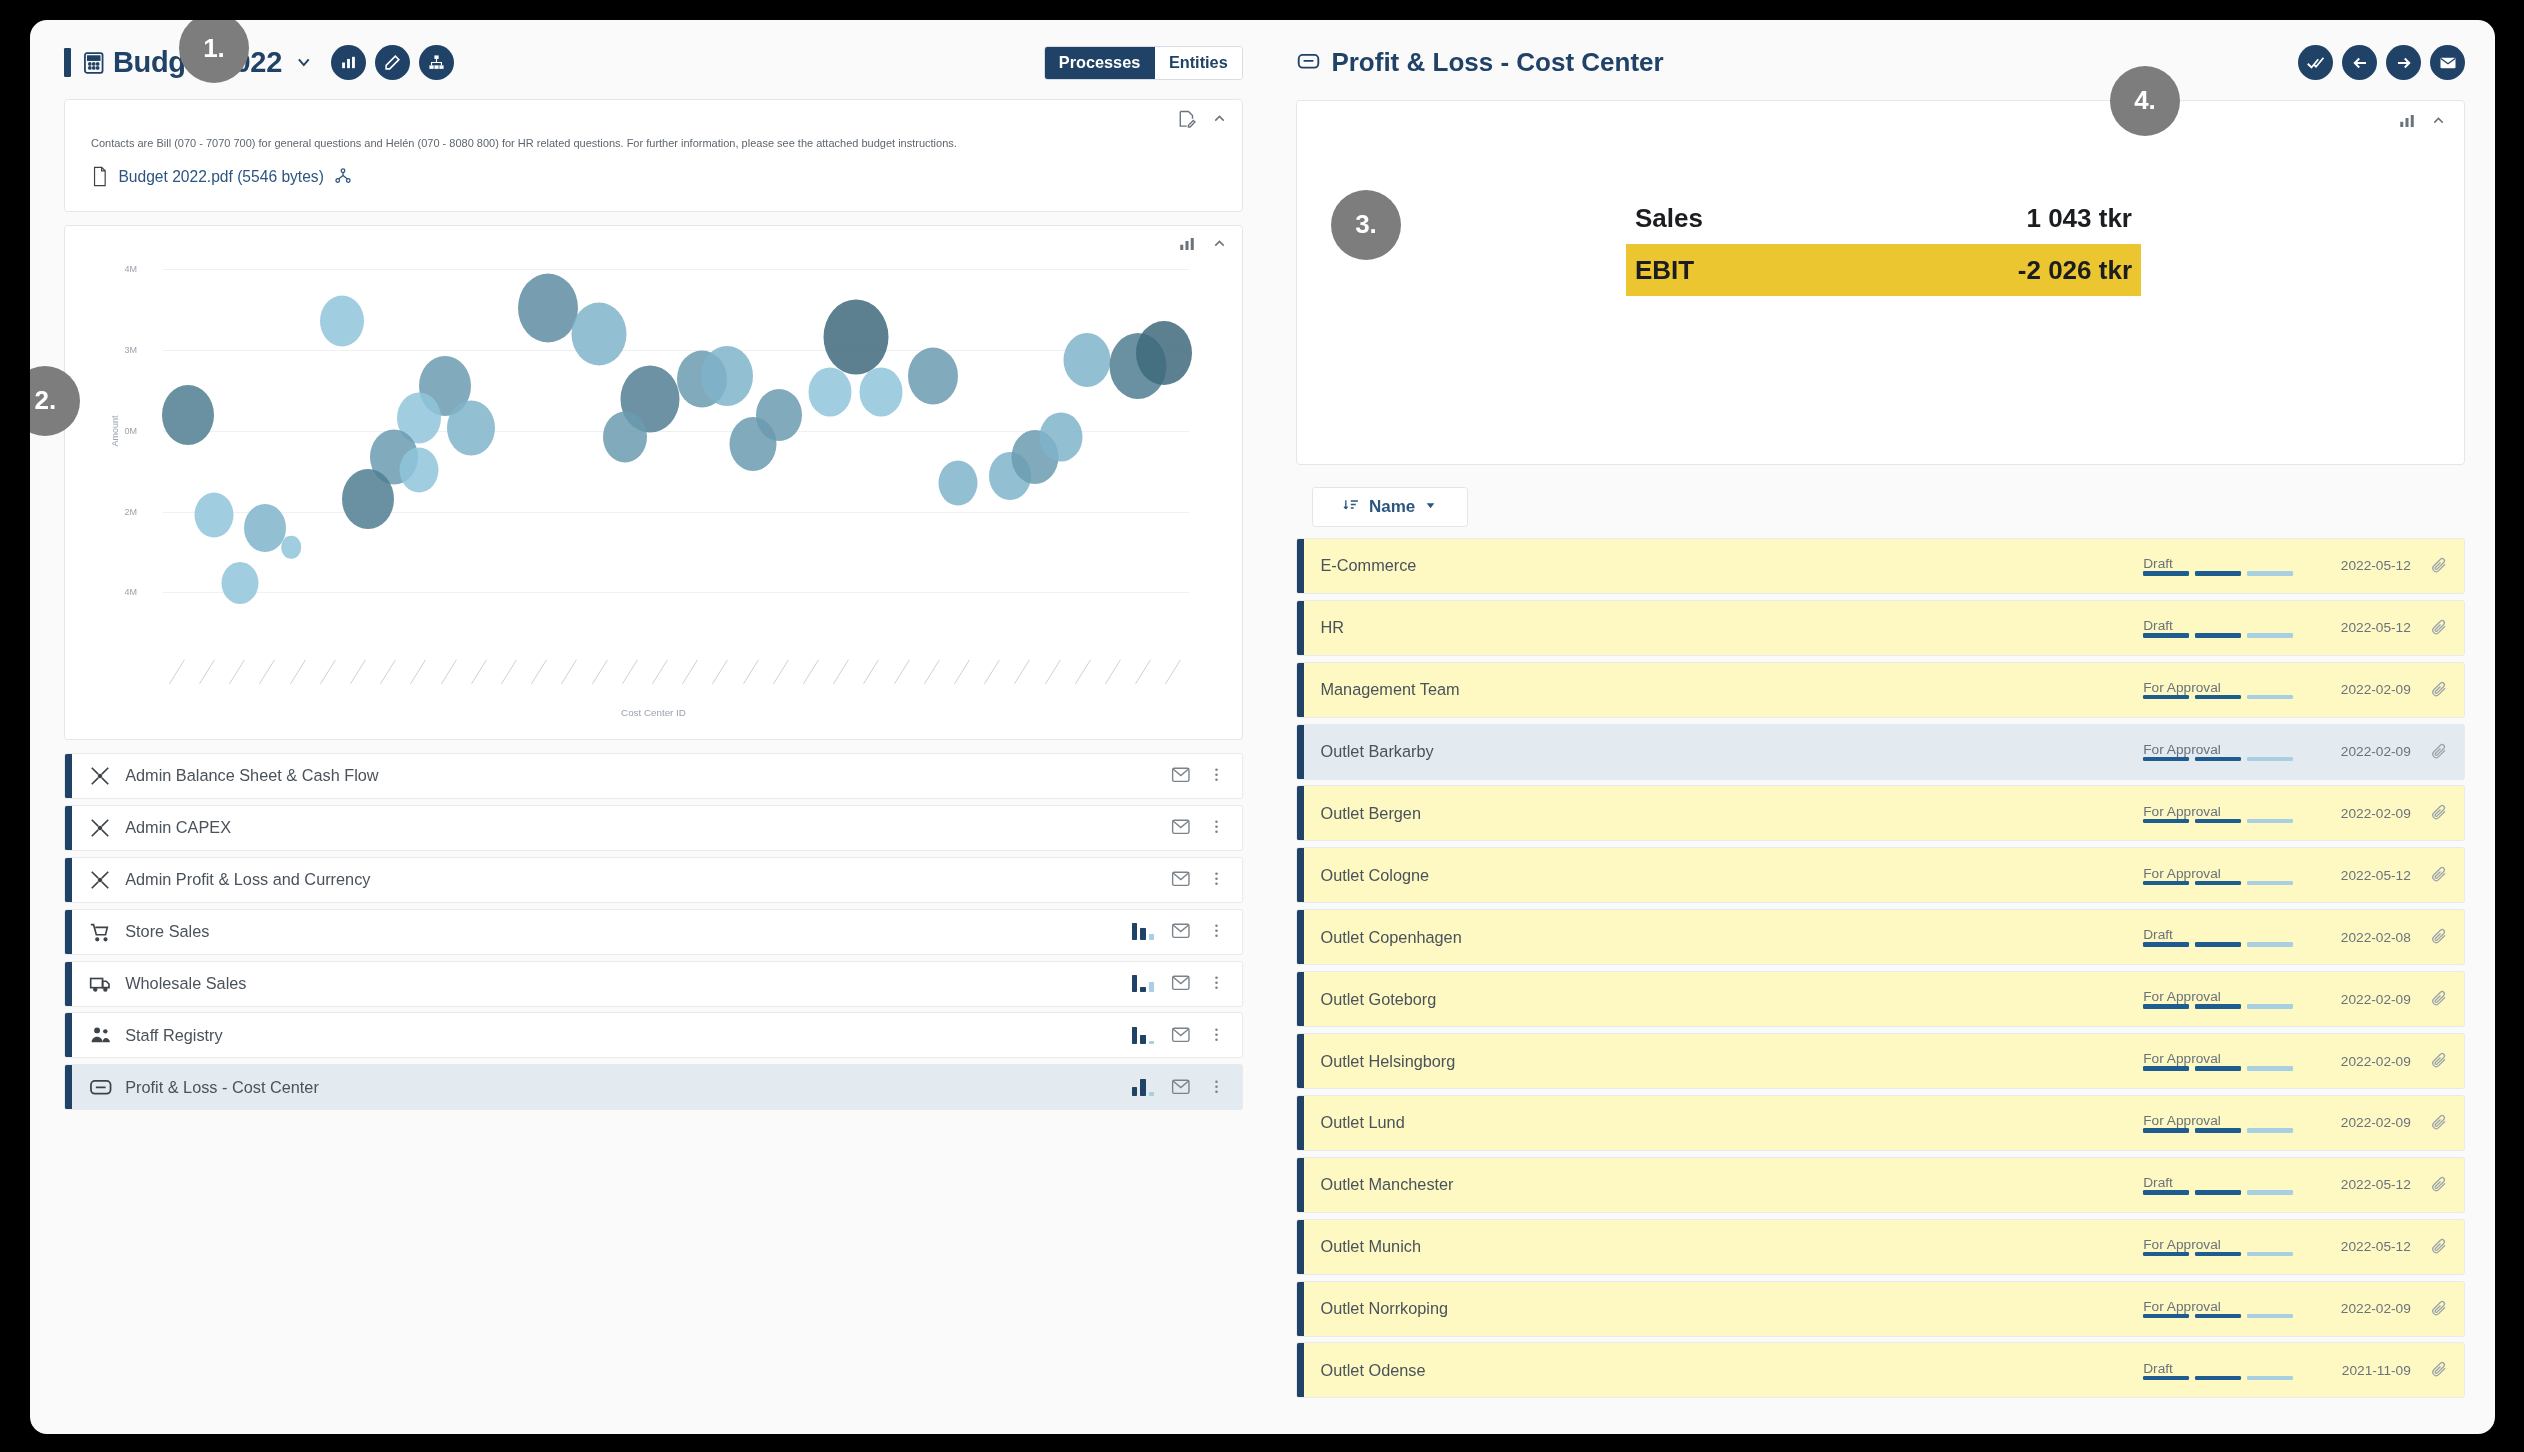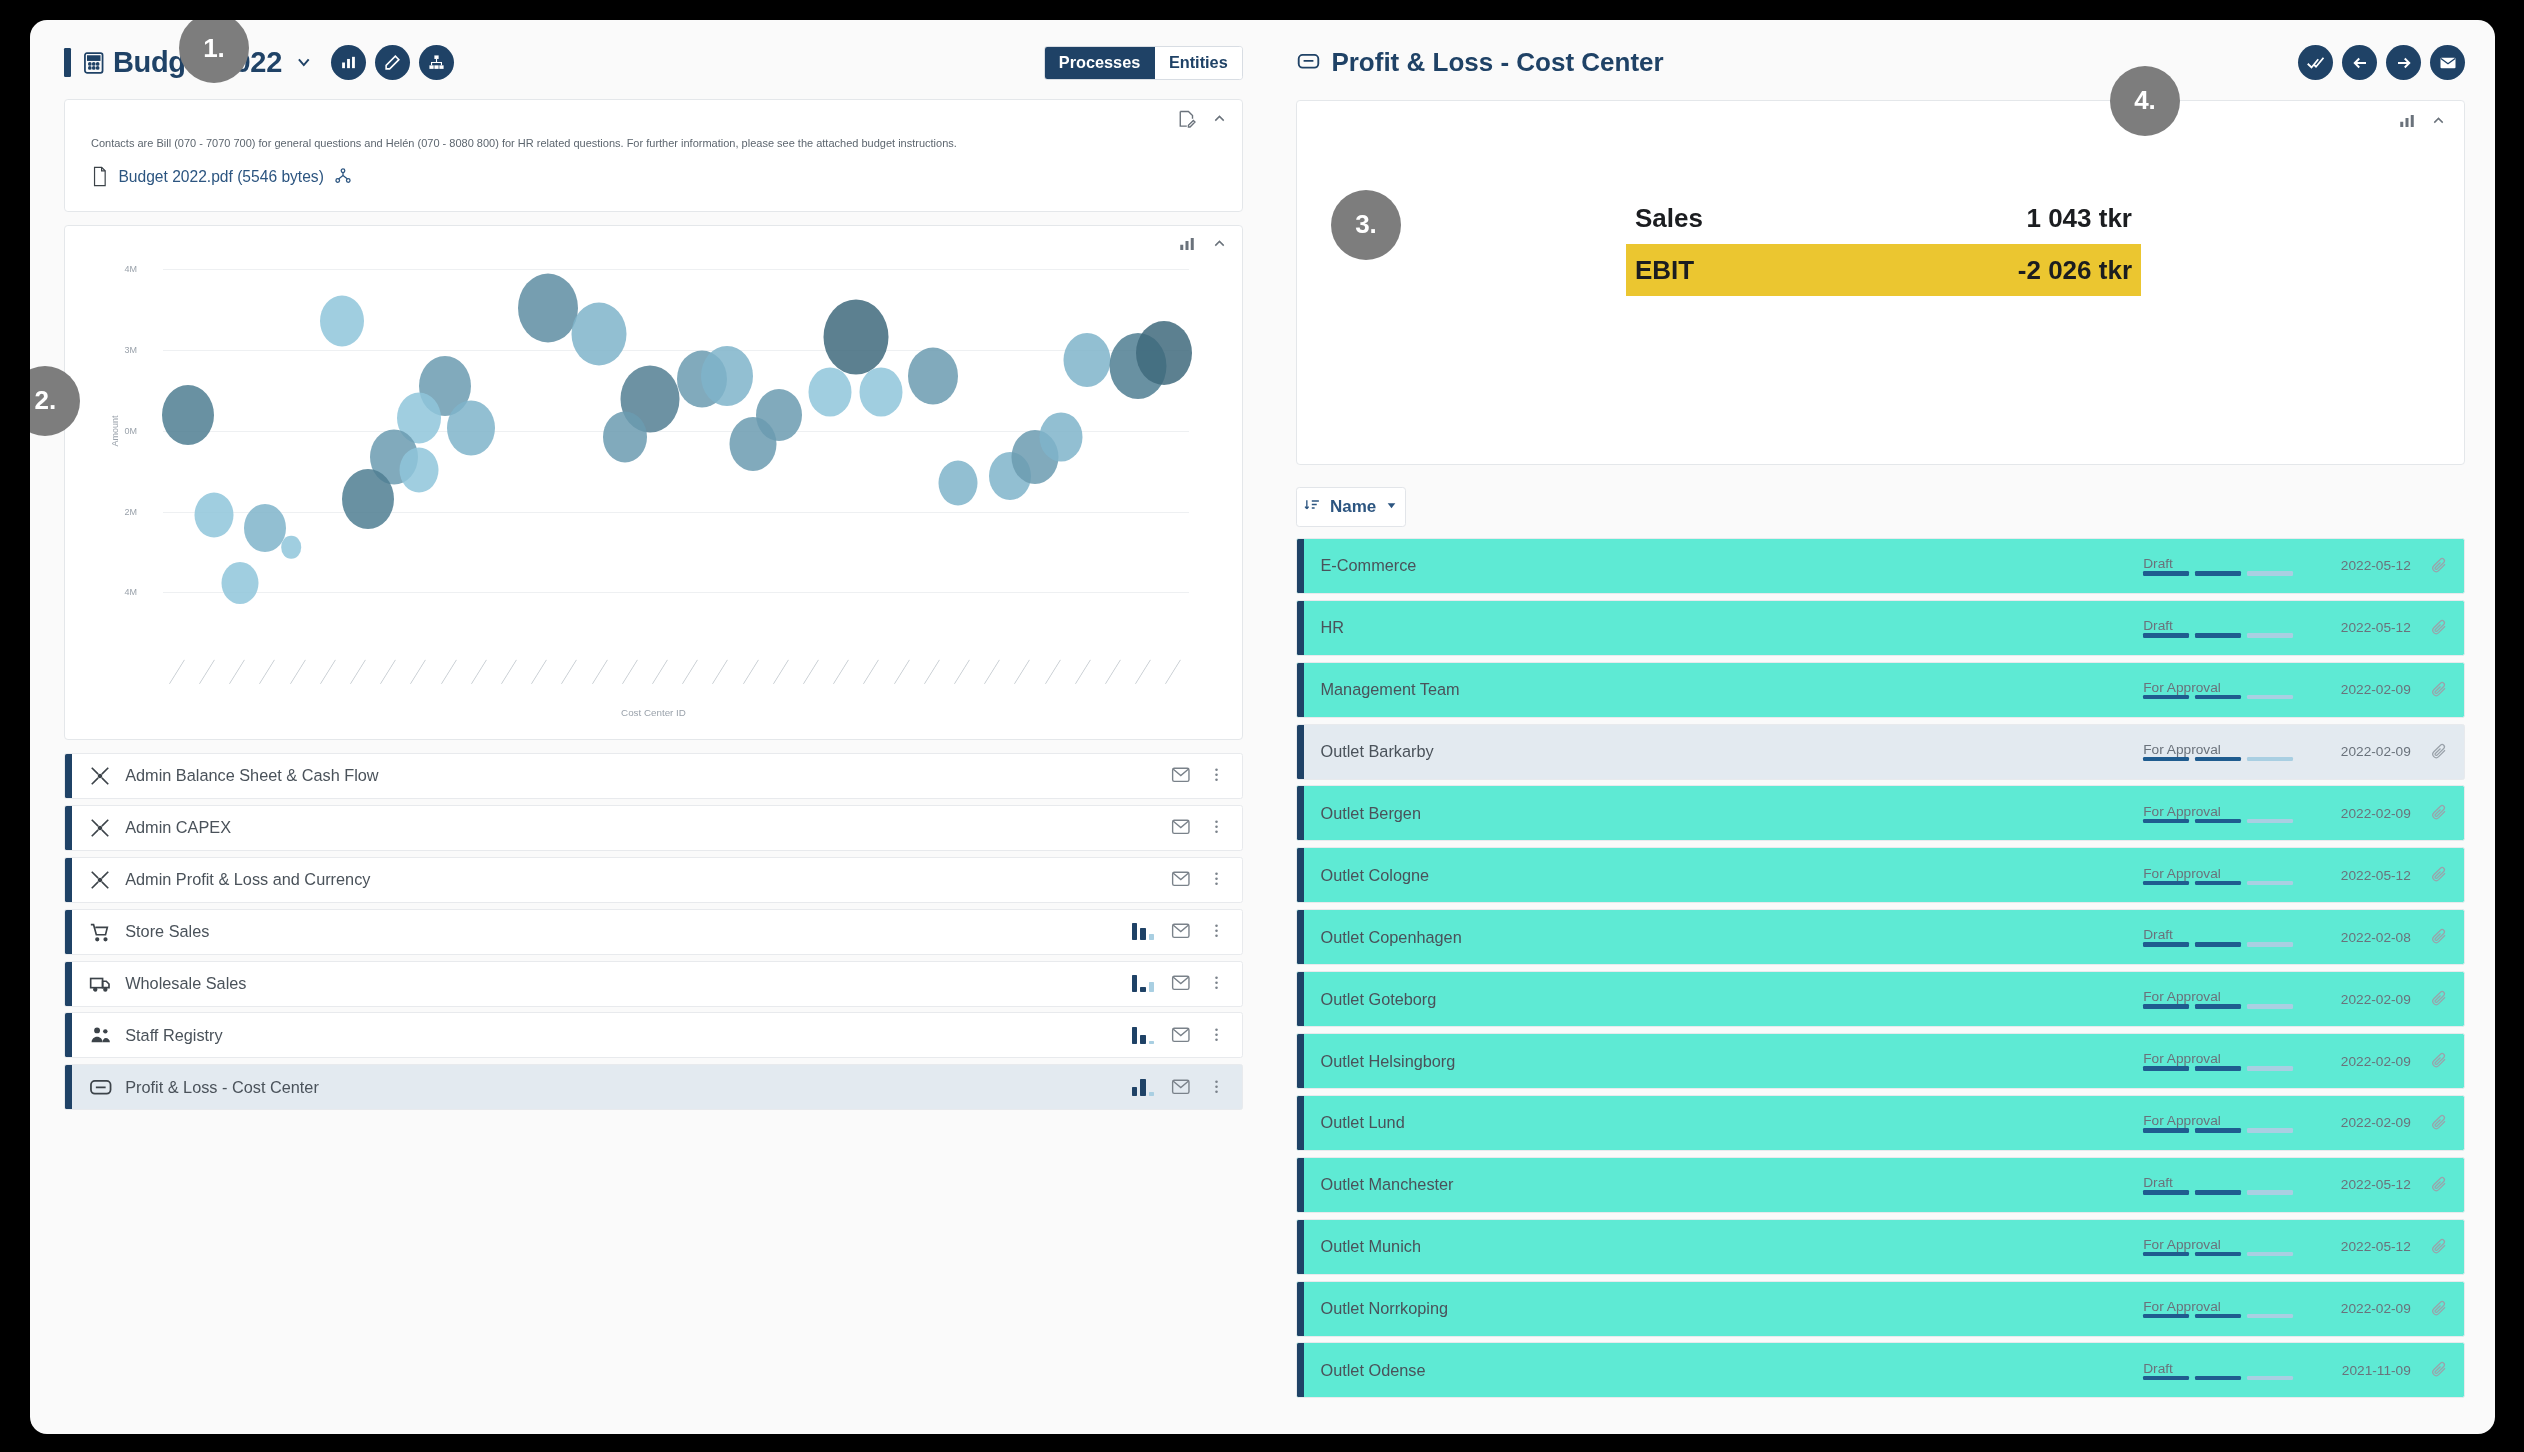--- a/index.html
+++ b/index.html
@@ -100,29 +100,29 @@
   .pl-name { font-size: 26px; font-weight: 700; color: #1b1d20; }
   .pl-val { font-size: 26px; font-weight: 700; color: #1b1d20; }
 
   .searchbar { display: flex; align-items: flex-end; margin-top: 22px; gap: 13px; }
   .sinput {
     flex: 1; border: none; border-bottom: 0.7px solid #d6dade; background: transparent;
     font-size: 16.3px; color: #8d959d; padding: 3.9px 2.6px 9px 2.6px; font-family: inherit;
   }
   .sinput::placeholder { color: #9aa2aa; }
   .sortbtn {
-    display: flex; align-items: center; gap: 9px; height: 40px; padding: 0 7px;
+    display: flex; align-items: center; gap: 9px; height: 40px; padding: 0 30px;
     background: #fff; border: 0.7px solid #e2e5e9; border-radius: 3.3px;
-    font-size: 17px; color: #2c5580; font-weight: 600;
+    font-size: 17px; color: #2c5580; font-weight: 600; margin-left: 16px;
   }
 
   .elist { margin-top: 10.4px; }
   .erow {
     display: flex; align-items: center; height: 56px;
-    background: #5eead4; border: 0.7px solid #e8eaed; border-radius: 2.6px;
+    background: #fef9c3; border: 0.7px solid #e8eaed; border-radius: 2.6px;
     margin-bottom: 5.9px; overflow: hidden; position: relative;
   }
   .erow.sel { background: #e3eaf0; }
   .erow-accent { width: 6.5px; height: 100%; background: #1f4266; flex: none; }
   .erow-name { font-size: 16.3px; color: #4a525a; padding-left: 17px; }
   .erow-right { margin-left: auto; display: flex; align-items: center; gap: 19.6px; padding-right: 15.6px; }
   .stat-box { width: 150px; }
   .stat-text { font-size: 13.7px; color: #6a727b; margin-bottom: 5.2px; }
   .stat-bars { display: flex; gap: 5.9px; }
   .stat-bars i { flex: 1; height: 4.6px; border-radius: 1.3px; display: block; }

